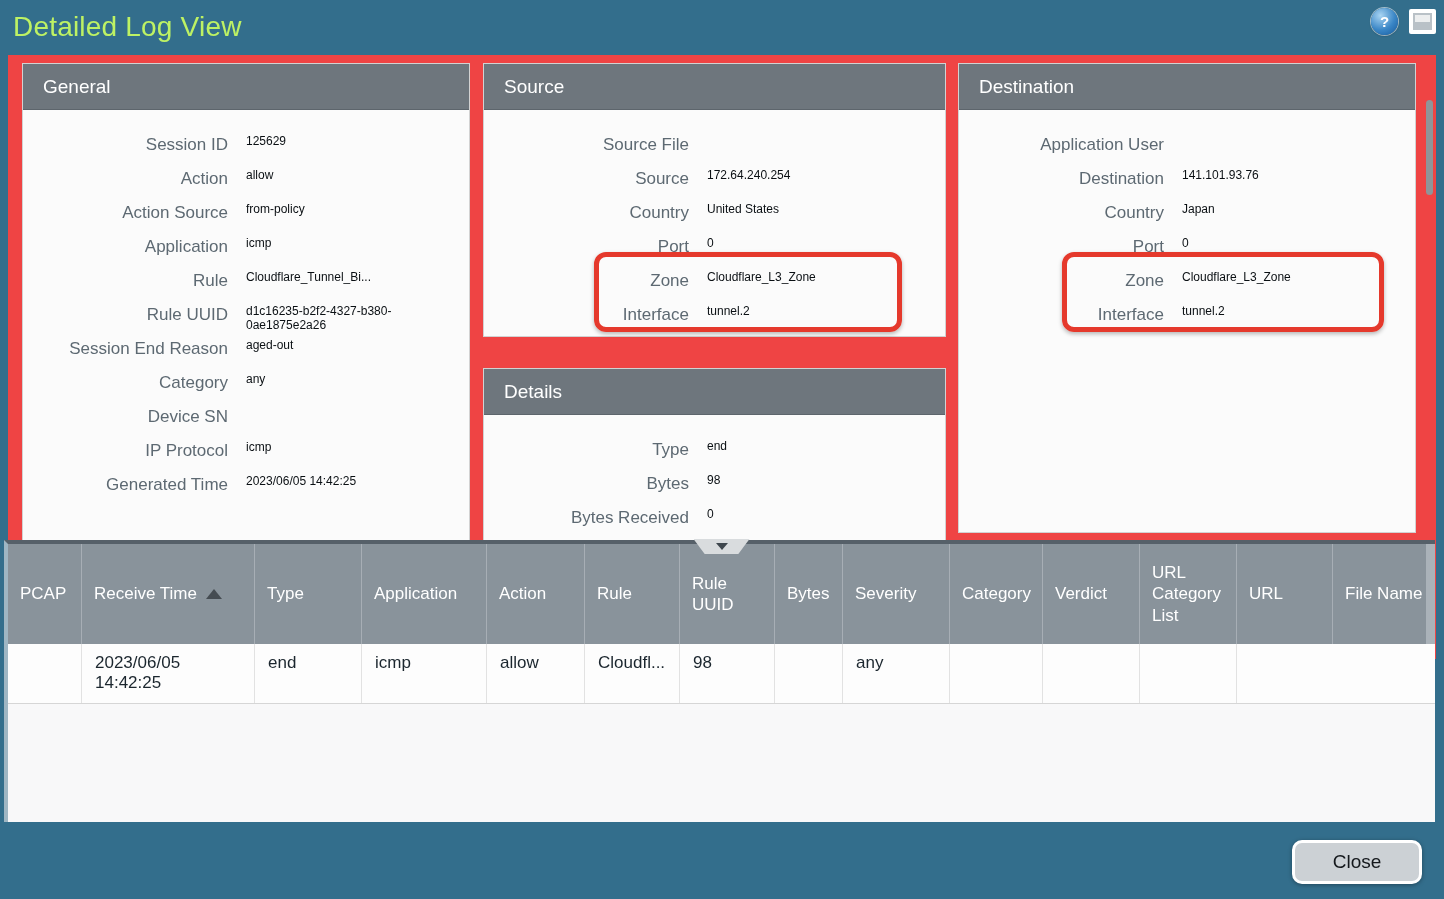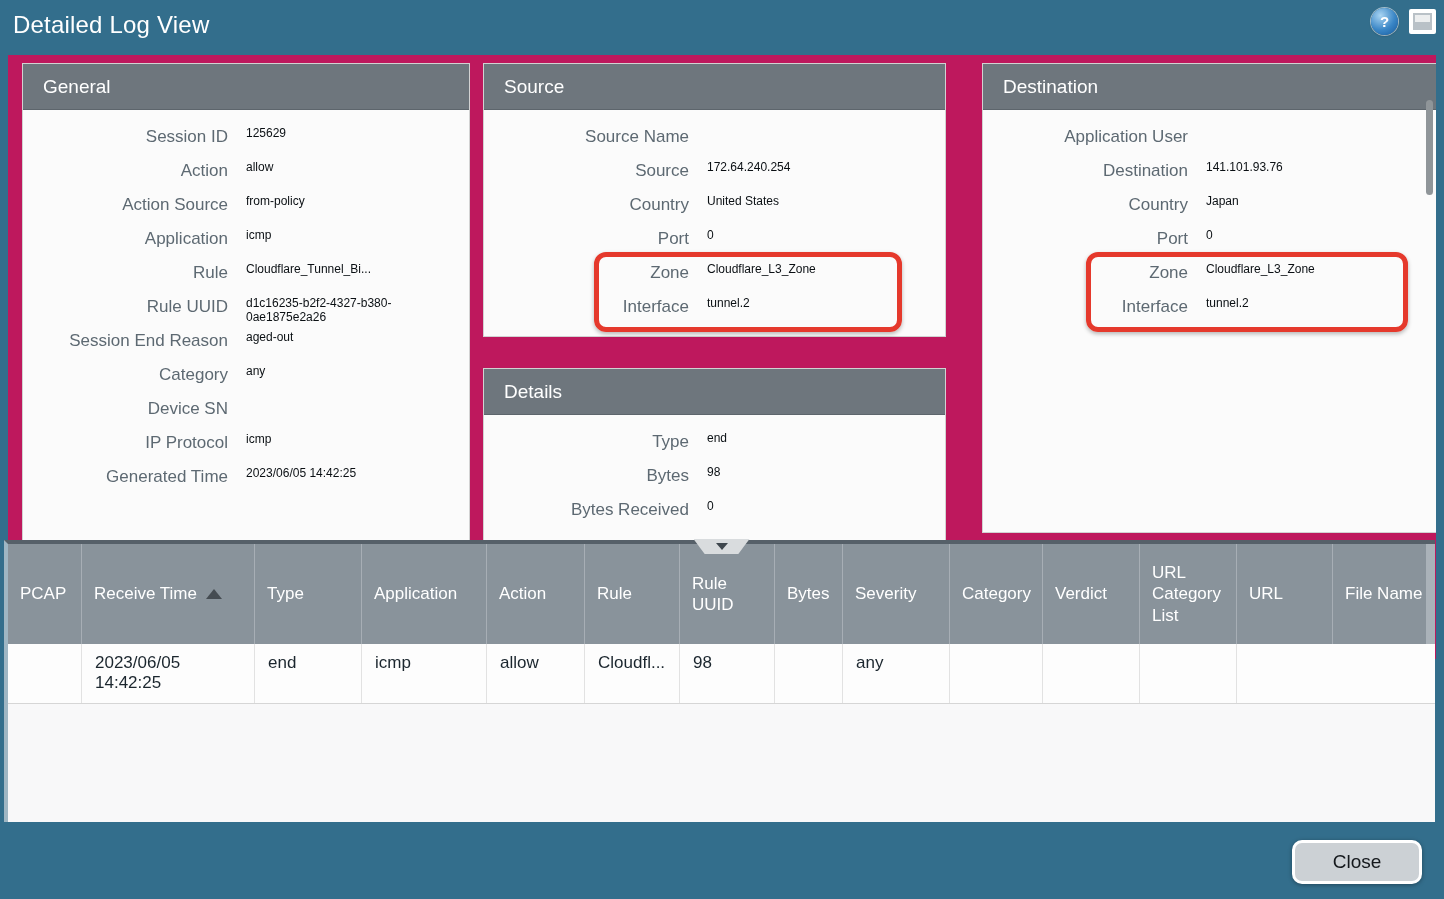--- a/index.html
+++ b/index.html
@@ -7,62 +7,62 @@
   body {
     background:#336e8c;
     font-family:"Liberation Sans","DejaVu Sans",sans-serif;
     position:relative;
   }
 
   
   .titlebar { position:absolute; left:0; top:0; width:100%; height:55px; }
   .titlebar h1 {
     position:absolute; left:13px; top:11px;
-    font-size:24px; font-weight:400; color:#ffffff; letter-spacing:.2px;
+    font-size:28px; font-weight:400; color:#bef264; letter-spacing:.2px;
   }
   .tb-icons { position:absolute; right:8px; top:8px; display:flex; gap:11px; align-items:center; }
   .help-icon {
     width:27px; height:27px; border-radius:50%;
     background:radial-gradient(circle at 35% 28%, #a8d4f2, #3a86c6 55%, #14589c);
     box-shadow:0 0 0 1px rgba(255,255,255,.55), 0 1px 2px rgba(0,0,0,.35);
     color:#fff; font-weight:bold; font-size:15px;
     display:flex; align-items:center; justify-content:center; cursor:pointer;
   }
   .window-icon {
     width:27px; height:25px; background:#ffffff; border-radius:2px;
     padding:4px; cursor:pointer;
   }
   .window-icon .win-inner { width:100%; height:100%; background:#b9c1c7; padding:2px; }
   .window-icon .win-bar { width:100%; height:7px; background:#eceeef; }
 
   
   .content-area {
     position:absolute; left:8px; top:55px; width:1428px; height:604px;
-    background:#be185d; overflow:hidden;text-decoration:underline;
+    background:#ef4444; overflow:hidden;text-decoration:underline;
   }
   .panel { position:absolute; background:#fbfbfb; border:1px solid #d2d2d2; }
   .panel-header {
     height:46px; line-height:46px; padding-left:20px;
     background:#6e767d; color:#ffffff; font-size:19px; font-weight:400;
     border-bottom:1px solid #5d656c;
   }
-  .panel-body { padding-top:12px; }
+  .panel-body { padding-top:20px; }
   .prow { display:flex; align-items:flex-start; min-height:34px; }
   .plabel {
     flex:none; width:205px; text-align:right;
     color:#5d6972; font-size:17px; padding-top:5px;
   }
   .pvalue {
     flex:1; margin-left:18px; padding-right:16px; padding-top:5px;
     color:#0a0f13; font-size:12px; word-break:break-word; line-height:1.15;
   }
   .panel-general    { left:14px;  top:8px;   width:448px; height:560px; }
   .panel-source     { left:475px; top:8px;   width:463px; height:274px; }
   .panel-details    { left:475px; top:313px; width:463px; height:200px; }
-  .panel-destination{ left:974px; top:8px;   width:458px; height:470px; }
+  .panel-destination{ left:950px; top:8px;   width:458px; height:470px; }
 
   .red-box {
     position:absolute; pointer-events:none; z-index:5;
     border:5px solid #e5392c; border-radius:12px;
     box-shadow:0 2px 4px rgba(0,0,0,.28);
   }
   .red-box-source      { left:110px; top:188px; width:308px; height:80px; }
   .red-box-destination { left:103px; top:188px; width:322px; height:80px; }
 
   .v-scrollbar {
@@ -189,21 +189,21 @@
           <div class="plabel">Generated Time</div>
           <div class="pvalue">2023/06/05 14:42:25</div>
         </div>
     </div>
   </section>
 
   <section class="panel panel-source">
     <div class="panel-header">Source</div>
     <div class="panel-body">
       <div class="prow">
-          <div class="plabel">Source Name</div>
+          <div class="plabel">Source File</div>
           <div class="pvalue"></div>
         </div>
       <div class="prow">
           <div class="plabel">Source</div>
           <div class="pvalue">172.64.240.254</div>
         </div>
       <div class="prow">
           <div class="plabel">Country</div>
           <div class="pvalue">United States</div>
         </div>

